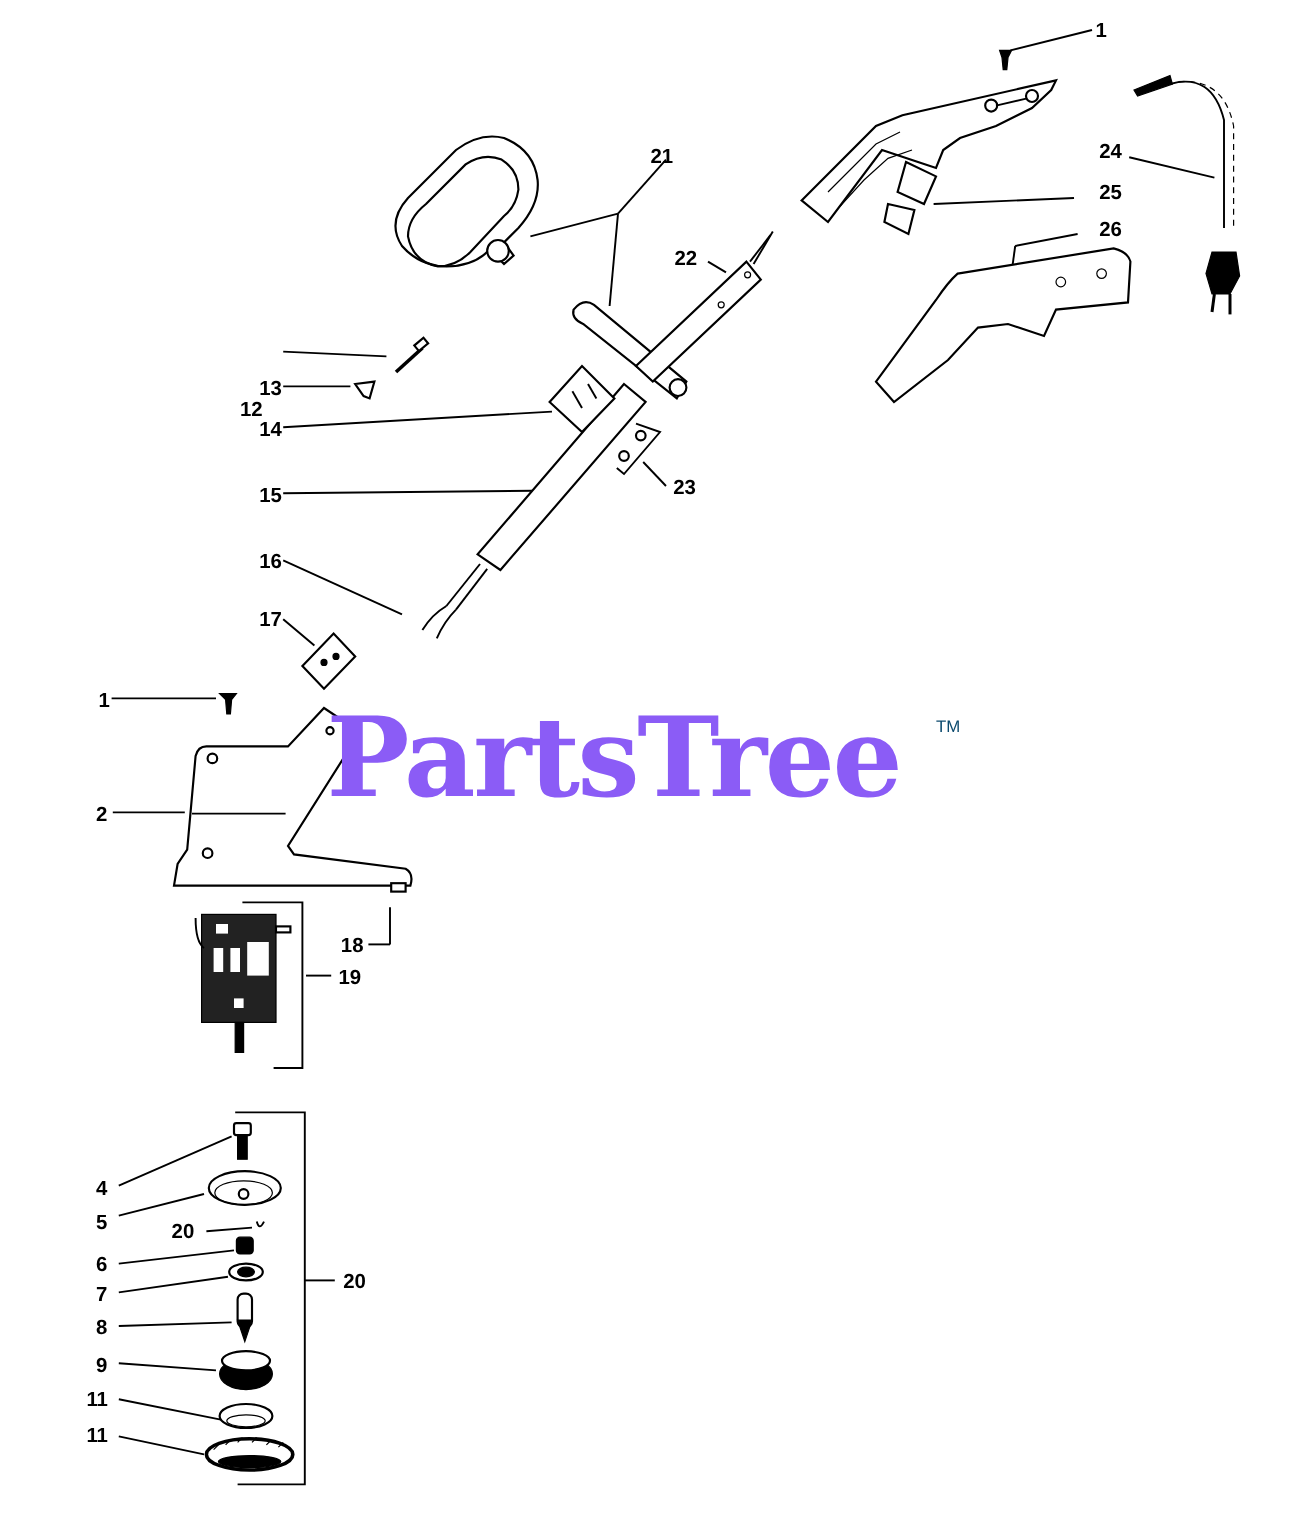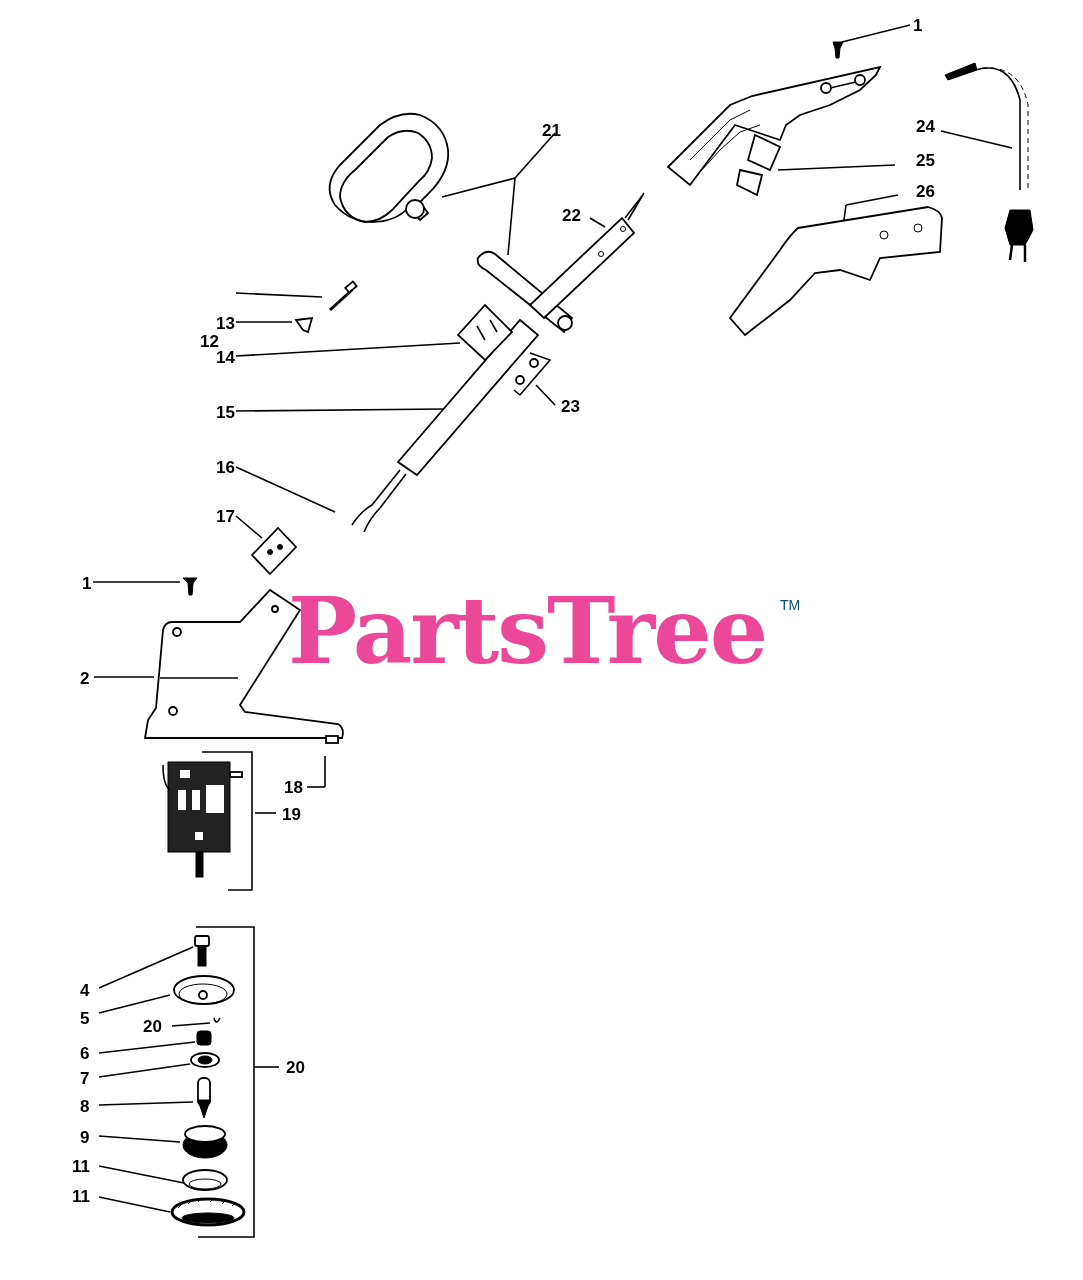--- a/index.html
+++ b/index.html
@@ -1,19 +1,19 @@
 <!DOCTYPE html>
 <html><head>
 <meta charset="utf-8">
 <style>
   html, body { margin: 0; padding: 0; background: #ffffff; }
   body { width: 1083px; height: 1280px; position: relative; overflow: hidden; font-family: "Liberation Sans", sans-serif; }
   #diagram { position: absolute; left: 0; top: 0; width: 1083px; height: 1280px; }
   .callout { position: absolute; font-family: "Liberation Sans", sans-serif; font-weight: bold; font-size: 17px; color: #000; line-height: 1; }
-  .watermark { position: absolute; left: 288px; top: 585px; font-family: "DejaVu Serif", serif; font-weight: bold; font-size: 92px; color: #ec4899; letter-spacing: -2px; line-height: 1; }
+  .watermark { position: absolute; left: 272px; top: 585px; font-family: "DejaVu Serif", serif; font-weight: bold; font-size: 92px; color: #8b5cf6; letter-spacing: -2px; line-height: 1; }
   .tm { position: absolute; left: 780px; top: 597px; font-family: "Liberation Sans", sans-serif; font-size: 14px; color: #0c4a6e; }
   svg .ln { stroke: #000; stroke-width: 1.6; fill: none; }
   svg .pt { stroke: #000; stroke-width: 1.8; fill: #fff; }
   svg .thin { stroke: #000; stroke-width: 1; fill: none; }
   svg .blk { fill: #000; stroke: #000; }
 </style>
 </head>
 <body>
 
 <div id="diagram">

